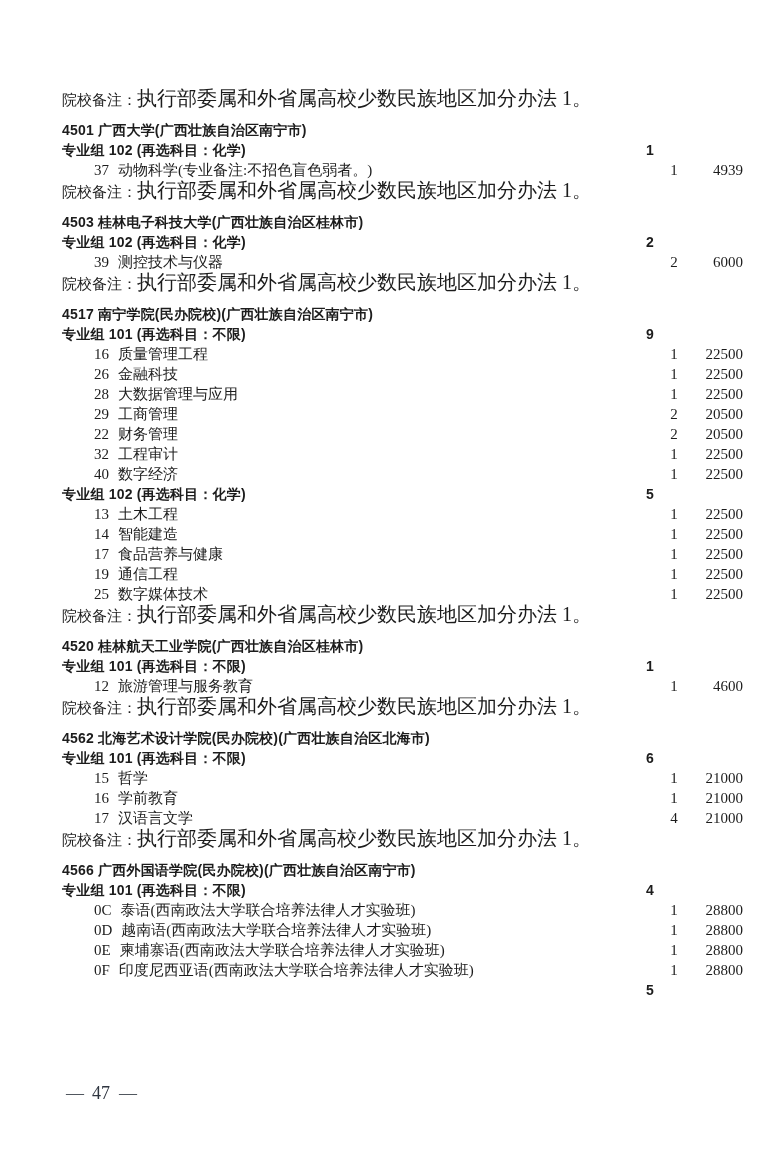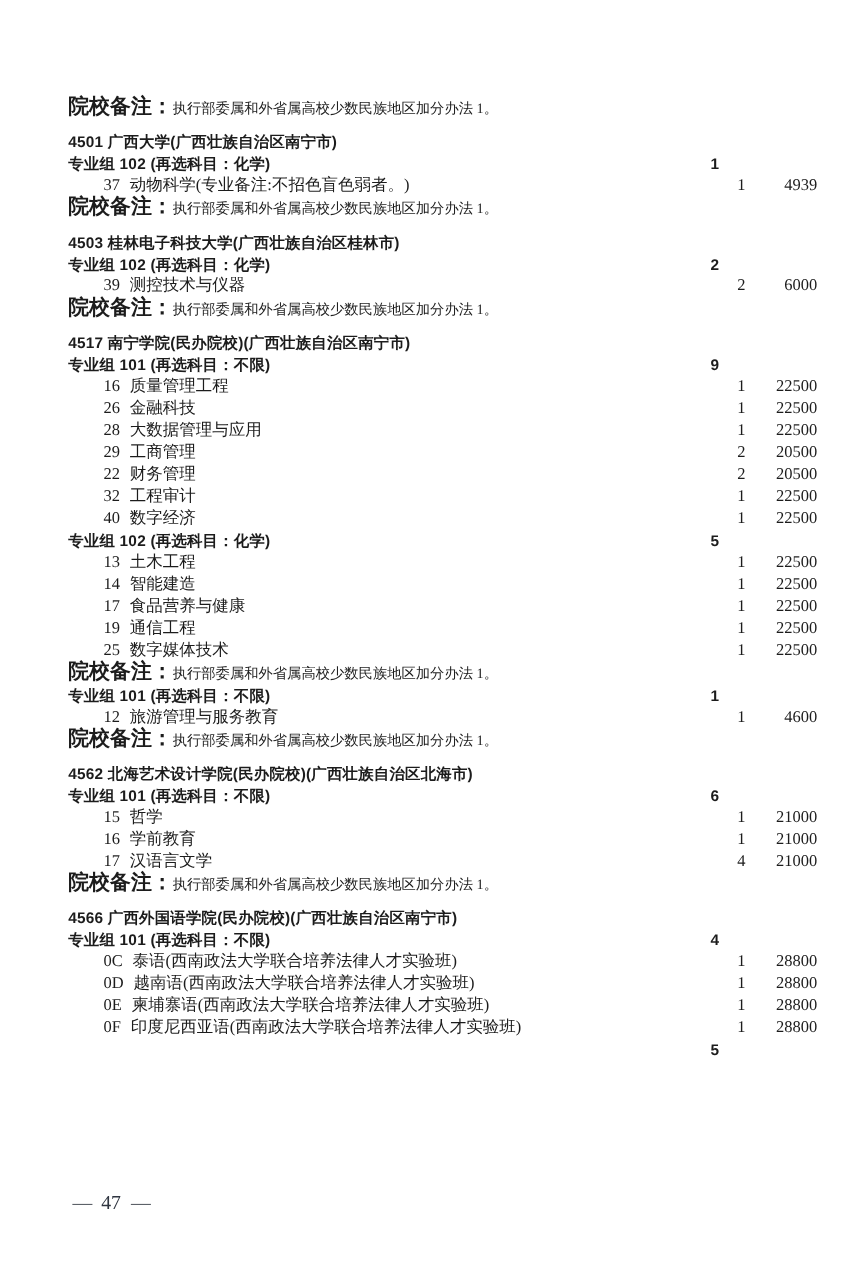--- a/index.html
+++ b/index.html
@@ -34,26 +34,26 @@
     letter-spacing: 0.2px;
   }
   .row-college { margin-top: 10px; }
   .row-major {
     padding-left: 70px;
     font-family: "Liberation Serif", serif;
     margin-left: 24px;
   }
   .row-note .lbl, .row-group-note .lbl {
     font-family: "Liberation Sans", sans-serif;
-    font-weight: 700;
-    font-size: 19px;
+    font-weight: 400;
+    font-size: 15px;
   }
   .note-text {
     font-family: "Liberation Serif", serif;
-    font-size: 13px;
+    font-size: 20px;
   }
   .major-code { margin-right: 9px; }
   .count {
     position: absolute;
     left: 638px;
     width: 24px;
     text-align: center;
     top: 0;
   }
   .row-group .count { font-family: "Liberation Sans", sans-serif; font-weight: 700; }
@@ -103,20 +103,21 @@
       <div class="row row-major"><span class="major-code">22</span><span>财务管理</span><span class="count">2</span><span class="fee">20500</span></div>
       <div class="row row-major"><span class="major-code">32</span><span>工程审计</span><span class="count">1</span><span class="fee">22500</span></div>
       <div class="row row-major"><span class="major-code">40</span><span>数字经济</span><span class="count">1</span><span class="fee">22500</span></div>
       <div class="row row-group"><span>专业组 102 (再选科目：化学)</span><span class="count">5</span></div>
       <div class="row row-major"><span class="major-code">13</span><span>土木工程</span><span class="count">1</span><span class="fee">22500</span></div>
       <div class="row row-major"><span class="major-code">14</span><span>智能建造</span><span class="count">1</span><span class="fee">22500</span></div>
       <div class="row row-major"><span class="major-code">17</span><span>食品营养与健康</span><span class="count">1</span><span class="fee">22500</span></div>
       <div class="row row-major"><span class="major-code">19</span><span>通信工程</span><span class="count">1</span><span class="fee">22500</span></div>
       <div class="row row-major"><span class="major-code">25</span><span>数字媒体技术</span><span class="count">1</span><span class="fee">22500</span></div>
       <div class="row row-note"><span class="lbl">院校备注：</span><span class="note-text">执行部委属和外省属高校少数民族地区加分办法 1。</span></div>
+      <div class="row row-college"><span>4520 桂林航天工业学院(广西壮族自治区桂林市)</span></div>
       <div class="row row-group"><span>专业组 101 (再选科目：不限)</span><span class="count">1</span></div>
       <div class="row row-major"><span class="major-code">12</span><span>旅游管理与服务教育</span><span class="count">1</span><span class="fee">4600</span></div>
       <div class="row row-note"><span class="lbl">院校备注：</span><span class="note-text">执行部委属和外省属高校少数民族地区加分办法 1。</span></div>
       <div class="row row-college"><span>4562 北海艺术设计学院(民办院校)(广西壮族自治区北海市)</span></div>
       <div class="row row-group"><span>专业组 101 (再选科目：不限)</span><span class="count">6</span></div>
       <div class="row row-major"><span class="major-code">15</span><span>哲学</span><span class="count">1</span><span class="fee">21000</span></div>
       <div class="row row-major"><span class="major-code">16</span><span>学前教育</span><span class="count">1</span><span class="fee">21000</span></div>
       <div class="row row-major"><span class="major-code">17</span><span>汉语言文学</span><span class="count">4</span><span class="fee">21000</span></div>
       <div class="row row-note"><span class="lbl">院校备注：</span><span class="note-text">执行部委属和外省属高校少数民族地区加分办法 1。</span></div>
       <div class="row row-college"><span>4566 广西外国语学院(民办院校)(广西壮族自治区南宁市)</span></div>

